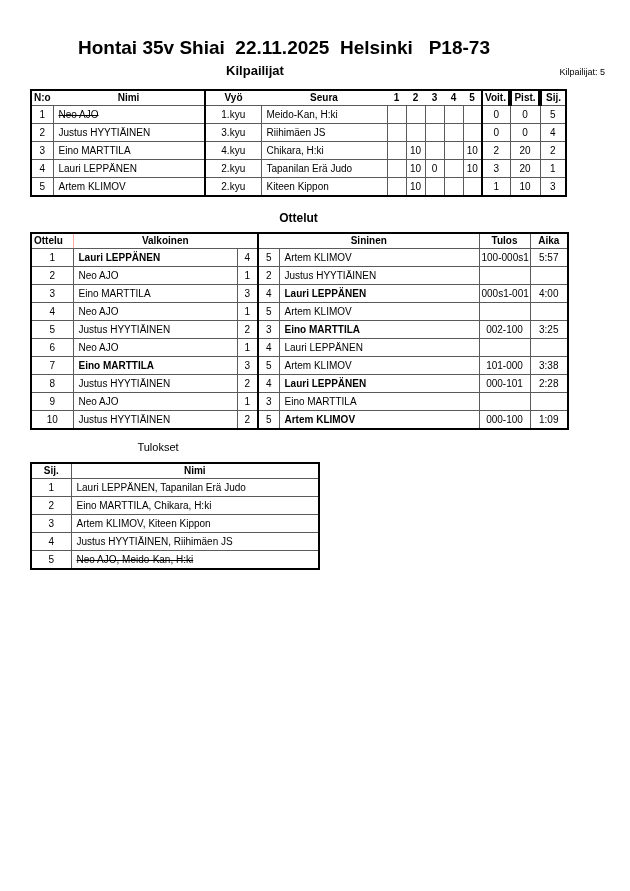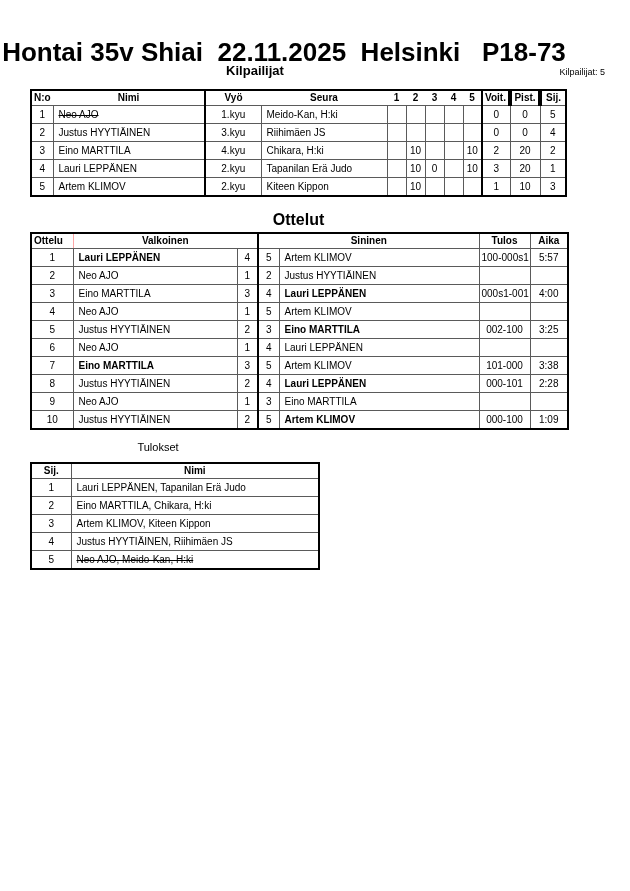--- a/index.html
+++ b/index.html
@@ -2,26 +2,26 @@
 <html><head>
 <meta charset="utf-8">
 <style>
   html,body { margin:0; padding:0; }
   body {
     width:630px; height:891px; background:#ffffff; color:#000;
     font-family:"Liberation Sans", sans-serif; position:relative; overflow:hidden;
   }
   .abs { position:absolute; }
   #title { top:37px; left:0; width:568px; text-align:center;
-           font-size:26px; font-weight:bold; white-space:pre; }
+           font-size:19px; font-weight:bold; white-space:pre; }
   #lbl-kilpailijat { top:63px; left:0; width:510px; text-align:center;
            font-size:13px; font-weight:bold; }
   #lbl-count { top:67px; right:25px; font-size:9px; }
   #lbl-ottelut  { top:211px; left:30px; width:537px; text-align:center;
-           font-size:16px; font-weight:bold; }
+           font-size:12px; font-weight:bold; }
   #lbl-tulokset { top:441px; left:14px; width:288px; text-align:center;
            font-size:11px; font-weight:normal; }
   #t1wrap { top:89px;  left:30px;border-radius:31px; }
   #t2wrap { top:232px; left:30px; }
   #t3wrap { top:462px; left:30px; }
 
   table.grid { border-collapse:collapse; table-layout:fixed;
                font-size:10px; border:2px solid #000; }
   .grid th, .grid td {
     border:1px solid #5a5a5a; height:17px; line-height:17px;

